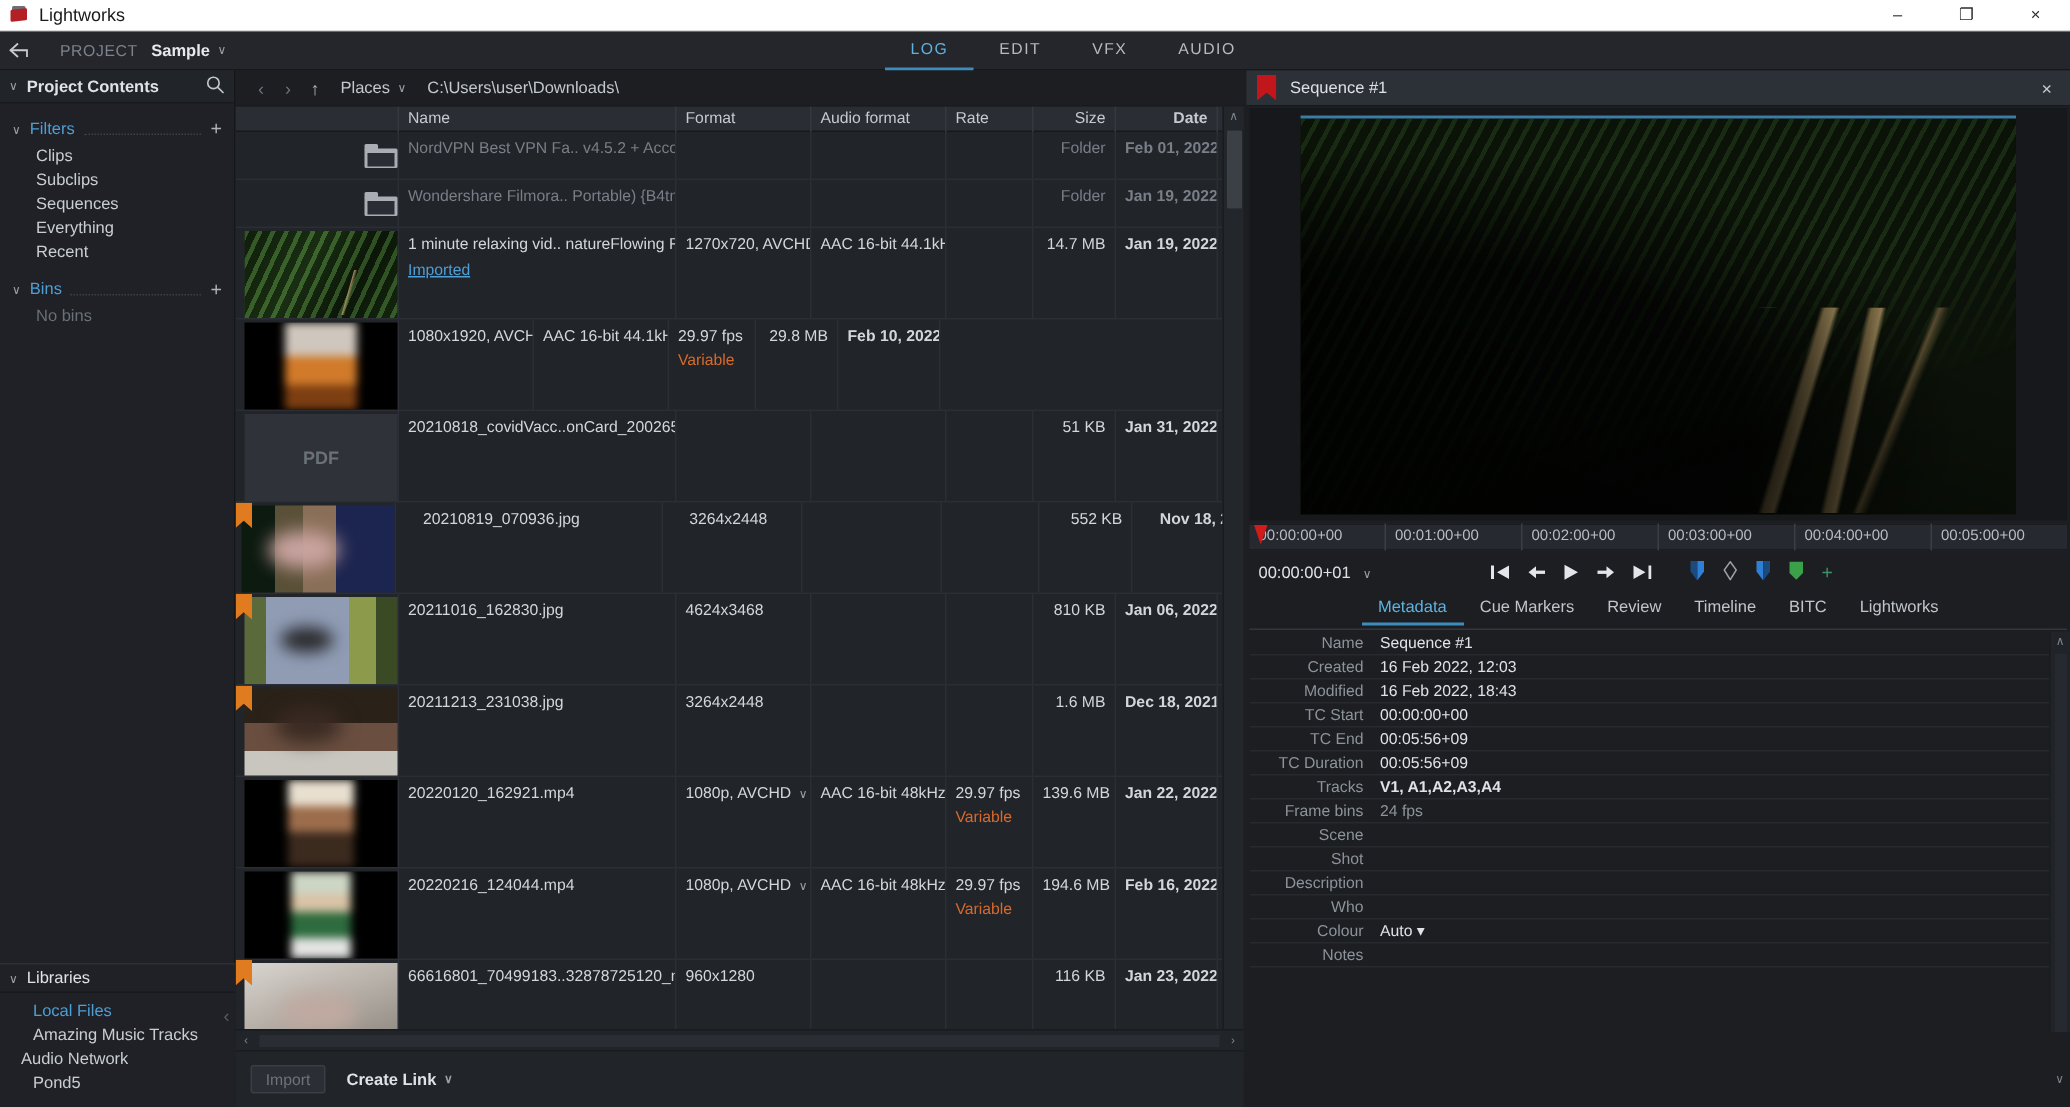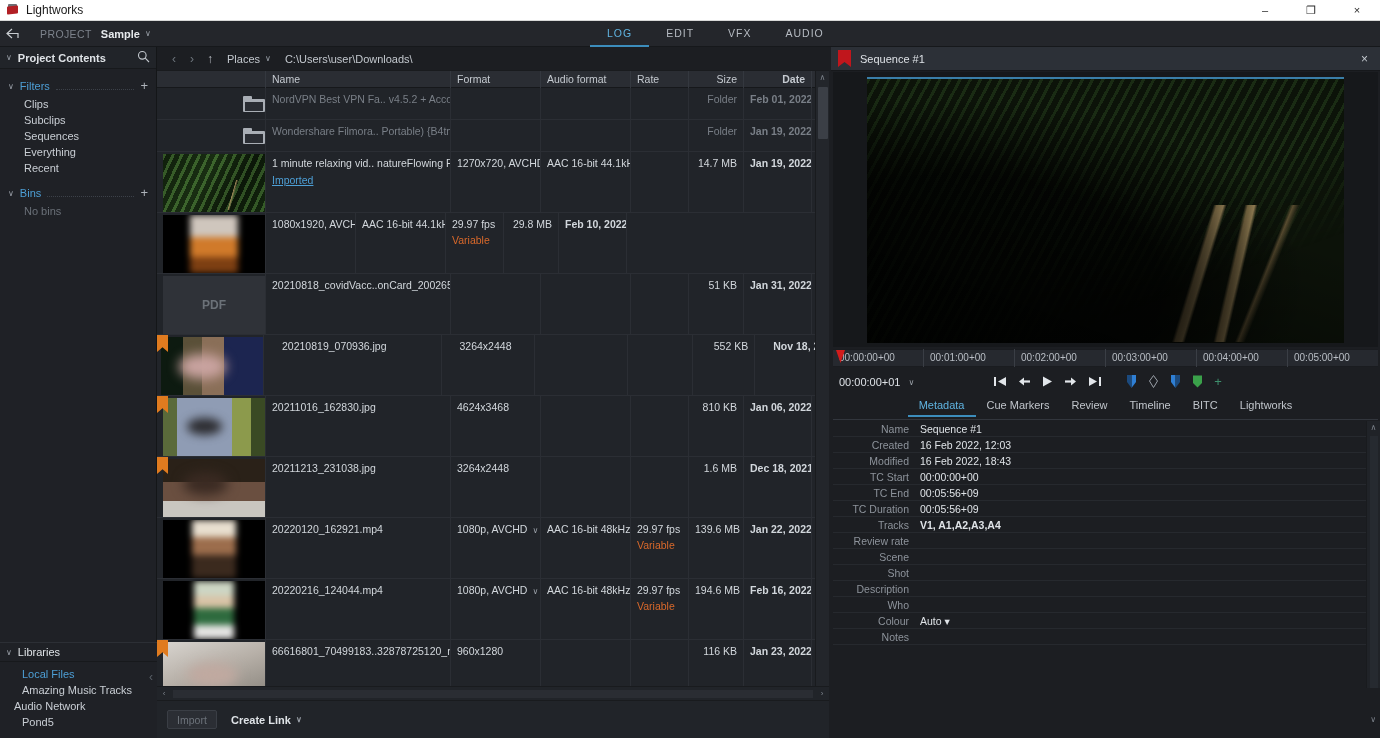--- a/index.html
+++ b/index.html
@@ -778,21 +778,22 @@
         </div>
         <div class="mrow">
           <div class="mlabel">TC Duration</div>
           <div class="mvalue">00:05:56+09</div>
         </div>
         <div class="mrow">
           <div class="mlabel">Tracks</div>
           <div class="mvalue bold">V1, A1,A2,A3,A4</div>
         </div>
         <div class="mrow">
-          <div class="mlabel">Review rate</div>
+          <div class="mlabel">Frame bins</div>
+          <div class="mvalue dim">24 fps</div>
         </div>
         <div class="mrow">
           <div class="mlabel">Scene</div>
           <div class="mvalue"></div>
         </div>
         <div class="mrow">
           <div class="mlabel">Shot</div>
           <div class="mvalue"></div>
         </div>
         <div class="mrow">

